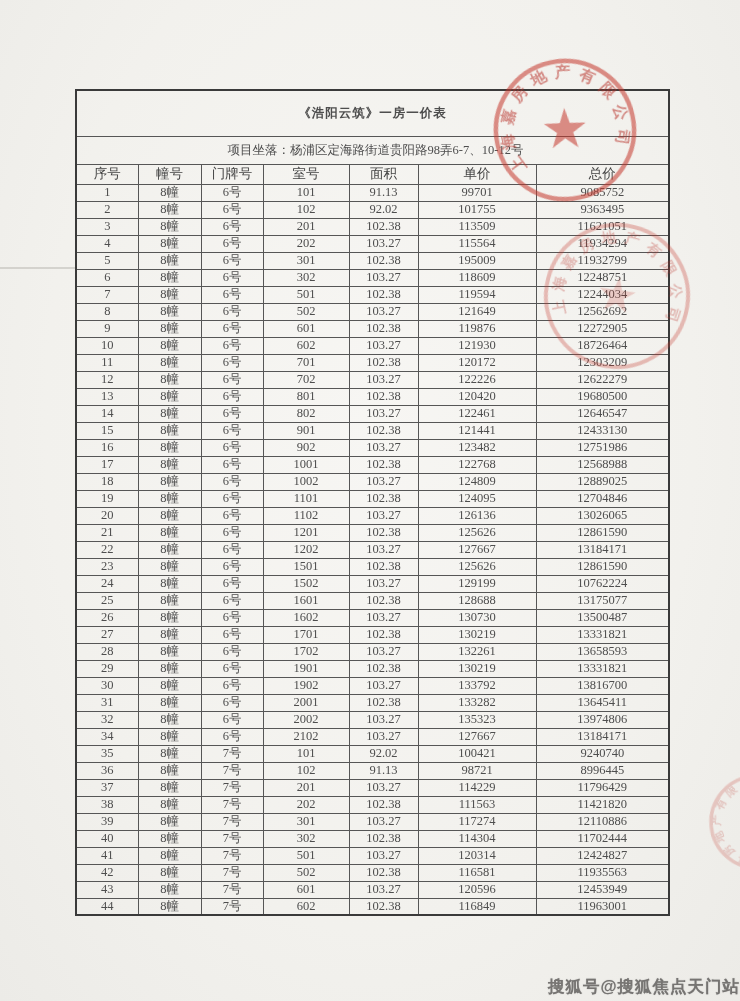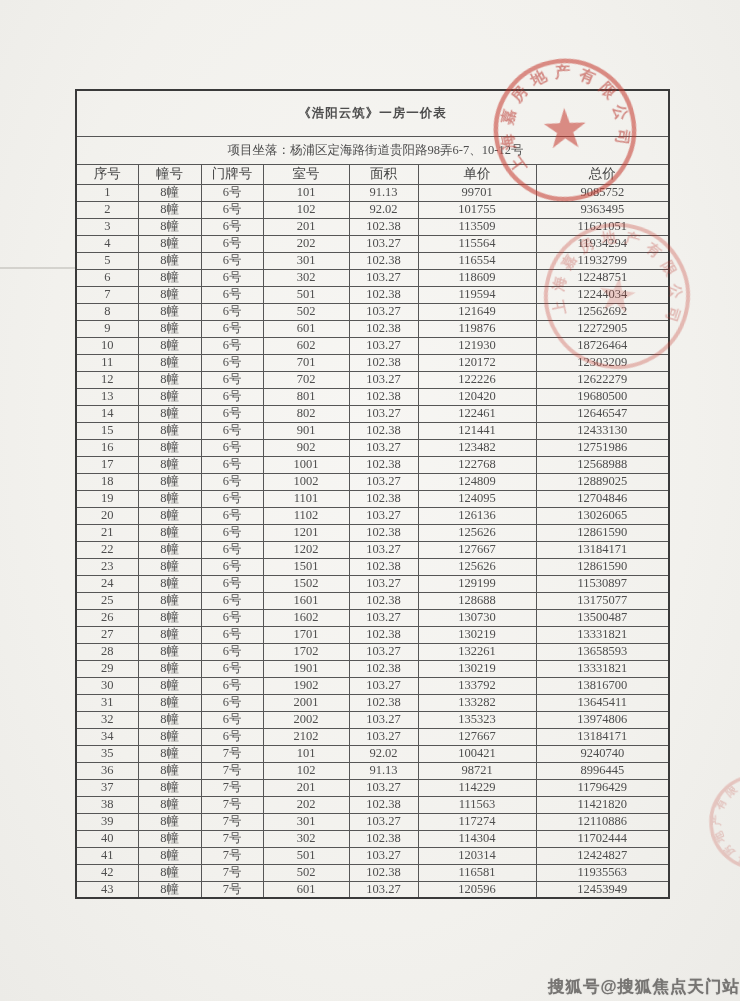--- a/index.html
+++ b/index.html
@@ -120,21 +120,21 @@
         <td>103.27</td>
         <td>115564</td>
         <td>11934294</td>
       </tr>
       <tr>
         <td>5</td>
         <td>8幢</td>
         <td>6号</td>
         <td>301</td>
         <td>102.38</td>
-        <td>116554</td>
+        <td>195009</td>
         <td>11932799</td>
       </tr>
       <tr>
         <td>6</td>
         <td>8幢</td>
         <td>6号</td>
         <td>302</td>
         <td>103.27</td>
         <td>118609</td>
         <td>12248751</td>
@@ -292,21 +292,21 @@
         <td>125626</td>
         <td>12861590</td>
       </tr>
       <tr>
         <td>24</td>
         <td>8幢</td>
         <td>6号</td>
         <td>1502</td>
         <td>103.27</td>
         <td>129199</td>
-        <td>11530897</td>
+        <td>10762224</td>
       </tr>
       <tr>
         <td>25</td>
         <td>8幢</td>
         <td>6号</td>
         <td>1601</td>
         <td>102.38</td>
         <td>128688</td>
         <td>13175077</td>
       </tr>
@@ -455,20 +455,29 @@
         <td>11935563</td>
       </tr>
       <tr>
         <td>43</td>
         <td>8幢</td>
         <td>7号</td>
         <td>601</td>
         <td>103.27</td>
         <td>120596</td>
         <td>12453949</td>
+      </tr>
+      <tr>
+        <td>44</td>
+        <td>8幢</td>
+        <td>7号</td>
+        <td>602</td>
+        <td>102.38</td>
+        <td>116849</td>
+        <td>11963001</td>
       </tr>
     </tbody>
 </table>
 
 <svg class="stamps" viewBox="0 0 740 1001">
 
   <g class="stamp" transform="translate(565,130) rotate(-12)" opacity="0.55">
     <circle r="69" fill="none" stroke="#c5372c" stroke-width="4.5"></circle>
     <polygon fill="#c5372c" transform="rotate(10)" points="0,-22 5,-6.9 20.9,-6.8 8.1,2.6 12.9,17.8 0,8.5 -12.9,17.8 -8.1,2.6 -20.9,-6.8 -5,-6.9"></polygon>
     <path id="arc1" d="M -43.4 30.4 A 53 53 0 1 1 43.4 30.4" fill="none"></path>

